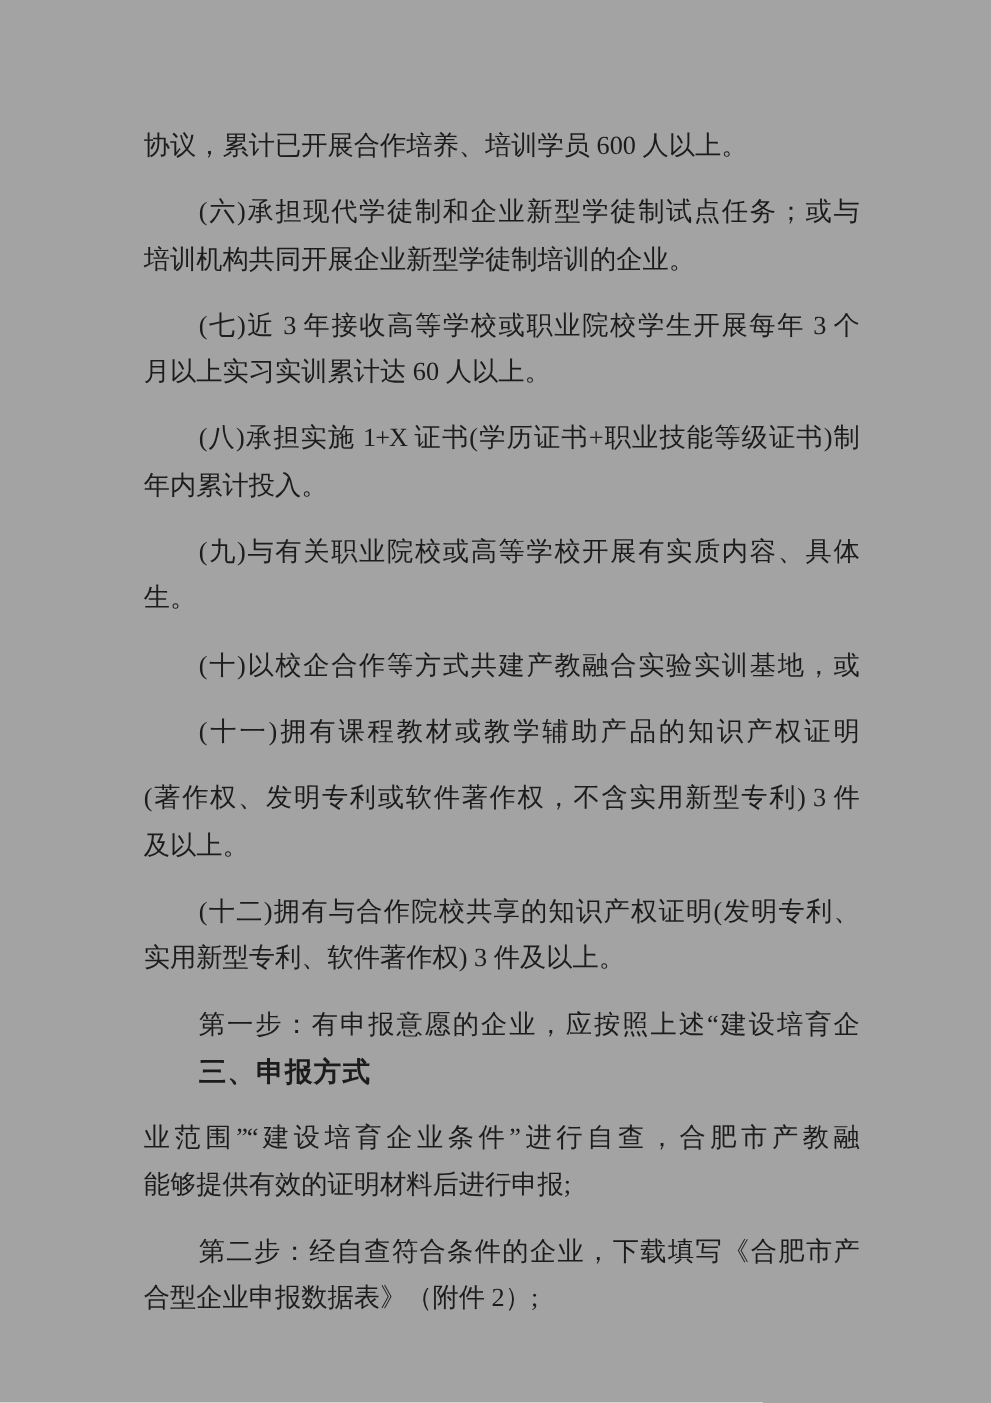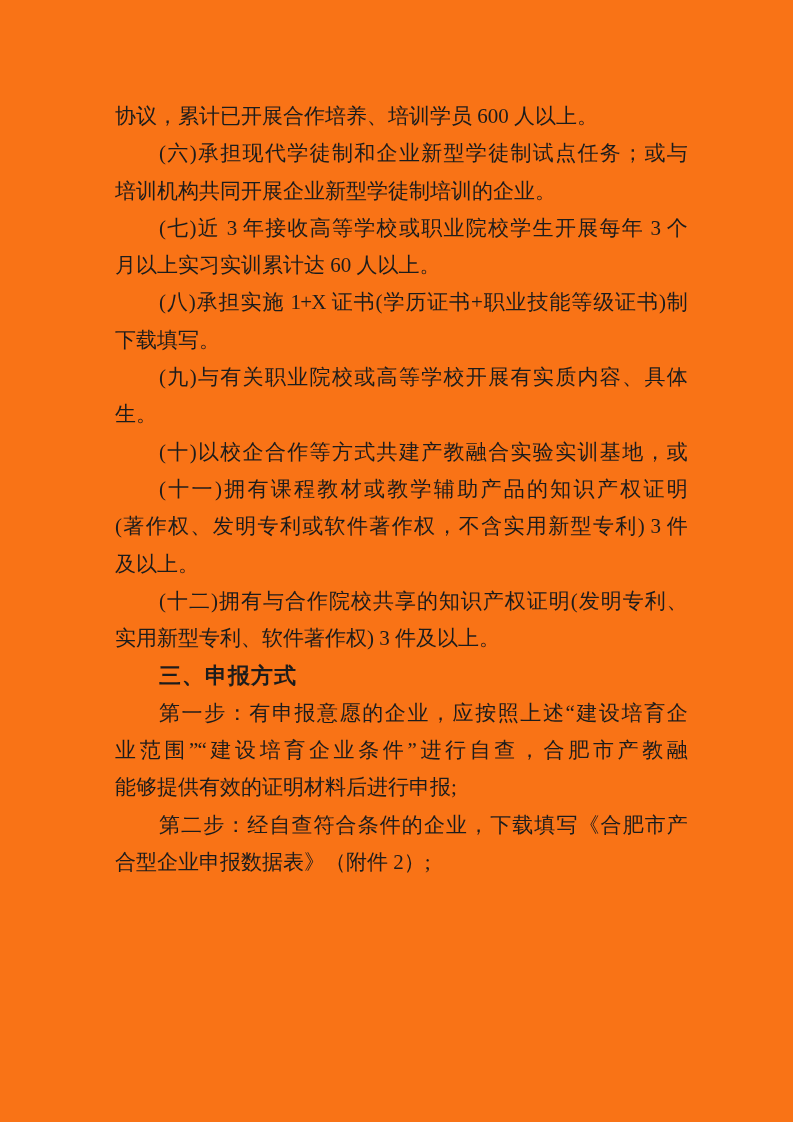--- a/index.html
+++ b/index.html
@@ -4,21 +4,21 @@
 <style>
   html, body {
     margin: 0;
     padding: 0;
     background: #ffffff;
   }
   .page {
     position: relative;
     width: 793px;
     height: 1122px;
-    background: #f97316;
+    background: #a3a3a3;
     overflow: hidden;
   }
   .text-column {
     position: absolute;
     left: 115px;
     top: 98px;
     width: 572px;
     color: #1c1c1c;
     font-family: "Liberation Serif", "DejaVu Serif", serif;
     font-size: 21px;
@@ -29,48 +29,49 @@
     white-space: nowrap;
     text-align: left;
   }
   .line.indent {
     padding-left: 44px;
   }
   .line.full {
     text-align: justify;
     text-align-last: justify;
     letter-spacing: -0.8px;
+    margin-top: 16px;
   }
   .line.heading {
     font-family: "Liberation Sans", "DejaVu Sans", sans-serif;
     font-weight: 700;
     font-size: 22px;
     letter-spacing: 1px;
   }
 </style>
 </head>
 <body>
 
 <div class="page">
   <div class="text-column">
       <div class="line">协议，累计已开展合作培养、培训学员 600 人以上。</div>
       <div class="line indent full">(六)承担现代学徒制和企业新型学徒制试点任务；或与</div>
       <div class="line">培训机构共同开展企业新型学徒制培训的企业。</div>
       <div class="line indent full">(七)近 3 年接收高等学校或职业院校学生开展每年 3 个</div>
       <div class="line">月以上实习实训累计达 60 人以上。</div>
       <div class="line indent full">(八)承担实施 1+X 证书(学历证书+职业技能等级证书)制</div>
-      <div class="line">下载填写。</div>
+      <div class="line">年内累计投入。</div>
       <div class="line indent full">(九)与有关职业院校或高等学校开展有实质内容、具体</div>
       <div class="line">生。</div>
       <div class="line indent full">(十)以校企合作等方式共建产教融合实验实训基地，或</div>
       <div class="line indent full">(十一)拥有课程教材或教学辅助产品的知识产权证明</div>
       <div class="line full">(著作权、发明专利或软件著作权，不含实用新型专利) 3 件</div>
       <div class="line">及以上。</div>
       <div class="line indent full">(十二)拥有与合作院校共享的知识产权证明(发明专利、</div>
       <div class="line">实用新型专利、软件著作权) 3 件及以上。</div>
+      <div class="line indent full">第一步：有申报意愿的企业，应按照上述“建设培育企</div>
       <div class="line indent heading">三、申报方式</div>
-      <div class="line indent full">第一步：有申报意愿的企业，应按照上述“建设培育企</div>
       <div class="line full">业范围”“建设培育企业条件”进行自查，合肥市产教融</div>
       <div class="line">能够提供有效的证明材料后进行申报;</div>
       <div class="line indent full">第二步：经自查符合条件的企业，下载填写《合肥市产</div>
       <div class="line">合型企业申报数据表》（附件 2）;</div>
     </div>
 </div>
 
 </body></html>

